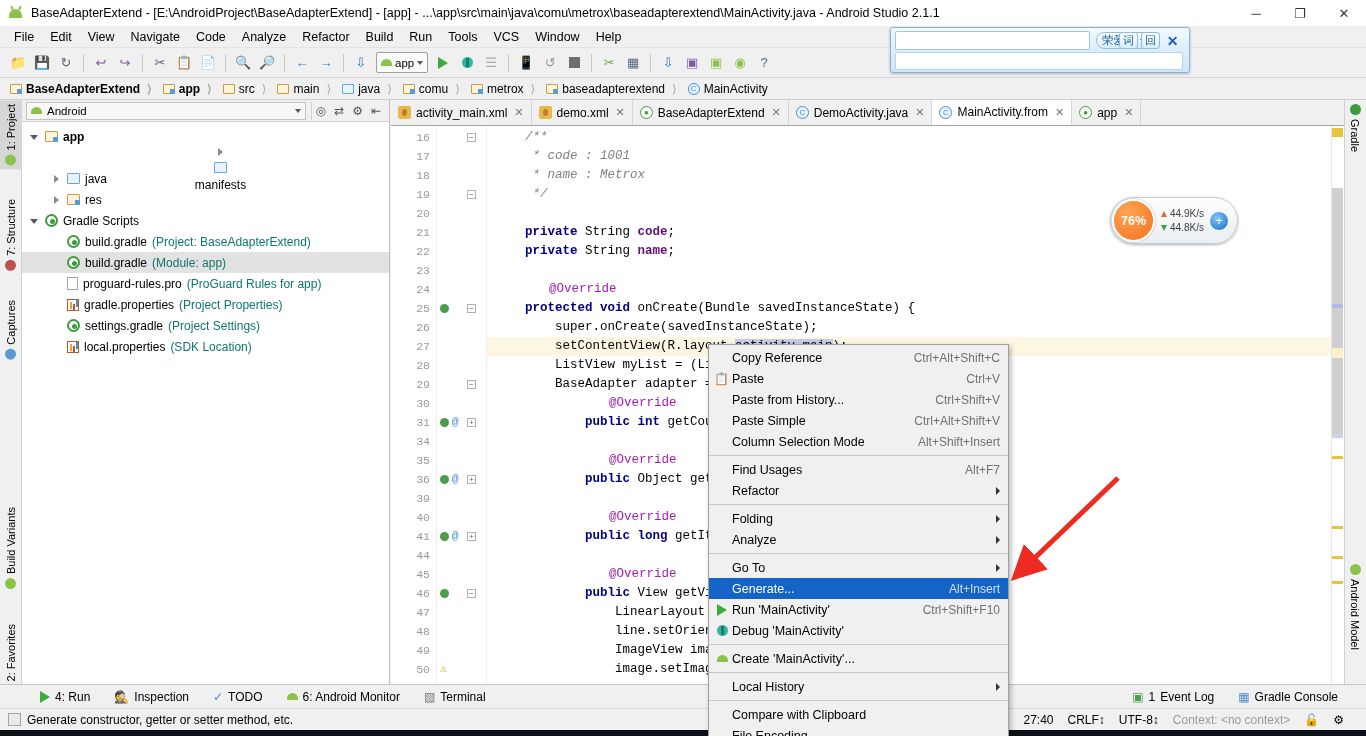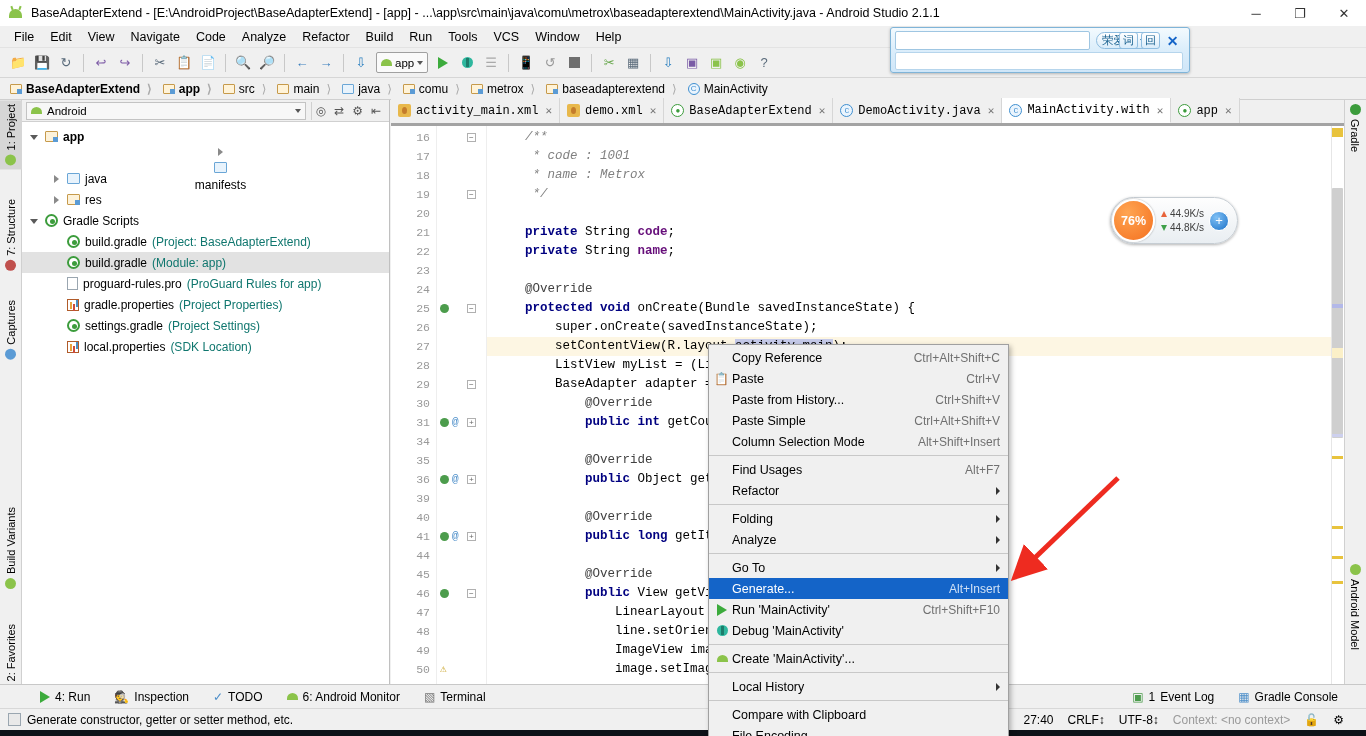--- a/index.html
+++ b/index.html
@@ -138,42 +138,42 @@
   .docicon{width:11px;height:13px;border:1px solid #9aa6b0;background:#fff;flex:none;}
   .propicon{width:12px;height:12px;background:#fff;border:1px solid #b05b2a;flex:none;position:relative;}
   .propicon:after{content:"";position:absolute;left:2px;bottom:1px;width:2px;height:7px;
     background:#e8a33d;box-shadow:3px 2px 0 #cc4b3a, 6px -2px 0 #4a90c4;}
   .tlabel{font-size:12px;}
   .tlabel.b{font-weight:bold;}
   .tsub{color:#0f766e;font-size:12px;}
 
   
   .editor{position:absolute;left:391px;top:100px;width:953px;height:584px;background:#fff;}
-  .etabs{height:26px;background:#f0f0f0;display:flex;align-items:flex-end;border-bottom:3px solid #a3a3a3;font-family:Liberation Mono, monospace;}
+  .etabs{height:26px;background:#f0f0f0;display:flex;border-bottom:1px solid #a3a3a3;}
   .etab{height:25px;display:flex;align-items:center;gap:5px;padding:0 7px;font-size:12px;
         border-right:1px solid #d6d6d6;white-space:nowrap;background:#f0f0f0;}
   .etab.active{background:#fff;border-bottom:1px solid #fff;}
   .etab .x{color:#777;font-size:11px;margin-left:2px;}
   .xmlicon{width:13px;height:13px;border-radius:2px;background:#e8b84b;position:relative;flex:none;}
   .xmlicon:after{content:"";position:absolute;left:4px;top:3px;width:5px;height:7px;border-radius:50%;background:#c47c2b;}
   .jicon{width:13px;height:13px;border-radius:50%;border:1px solid #3f8fd0;background:#eaf4fd;
      color:#3f8fd0;font-size:8px;display:flex;align-items:center;justify-content:center;flex:none;}
   .jicon.g{border-color:#3c9c3c;background:#fff;color:#3c9c3c;}
 
   .codewrap{position:relative;height:558px;background:#fff;display:flex;font-family:"Liberation Mono",monospace;}
   .gutter{width:46px;background:#fff;text-align:right;padding-top:2px;color:#999;font-size:11.5px;
     border-right:1px solid #eee;}
   .gmarks{width:50px;background:#fff;padding-top:2px;border-right:1px solid #eee;position:relative;}
   .codecol{flex:1;position:relative;padding-top:2px;overflow:hidden;}
   .ln{height:19px;line-height:19px;padding-right:6px;}
   .cl{height:19px;line-height:19px;white-space:pre;font-size:12.5px;padding-left:8px;}
   .cl.hl{background:#fdf6e3;}
   .kw{color:#000080;font-weight:bold;}
   .cm{color:#808080;font-style:italic;}
-  .an{color:#404040;}
+  .an{color:#a21caf;margin-left:24px;}
   .fld{color:#660e7a;font-weight:bold;}
   .sel{background:#c5cae9;}
   .ovrg{width:9px;height:9px;border-radius:50%;background:#4c9c4c;}
   .foldbox{width:9px;height:9px;border:1px solid #b0b0b0;background:#fff;font-size:8px;
            line-height:7px;text-align:center;color:#666;}
 
   
   .stripe{position:absolute;right:0;top:26px;width:13px;height:558px;background:#fff;border-left:1px solid #e6e6e6;}
   .sthumb{position:absolute;right:1px;width:11px;background:#cfcfcf;border-radius:1px;}
   .smk{position:absolute;right:1px;width:11px;height:2px;}
@@ -513,21 +513,21 @@
           <span>BaseAdapterExtend</span>
           <span class="x">✕</span>
         </div>
         <div class="etab">
           <span class="jicon">C</span>
           <span>DemoActivity.java</span>
           <span class="x">✕</span>
         </div>
         <div class="etab active">
           <span class="jicon">C</span>
-          <span>MainActivity.with</span>
+          <span>MainActivity.from</span>
           <span class="x">✕</span>
         </div>
         <div class="etab">
           <span class="jicon g">●</span>
           <span>app</span>
           <span class="x">✕</span>
         </div>
       </div>
     <div class="codewrap">
       <div class="gutter" id="gutter">

